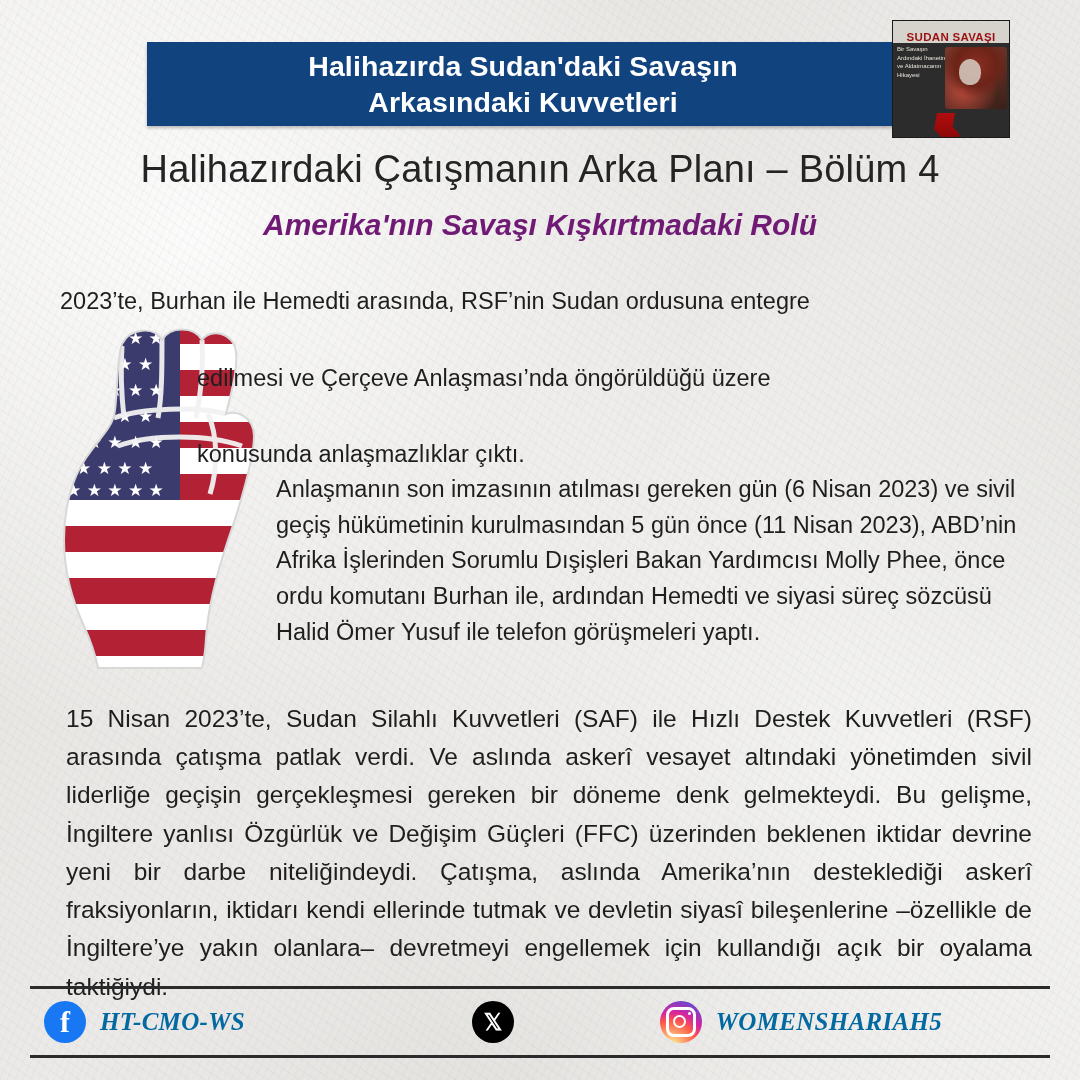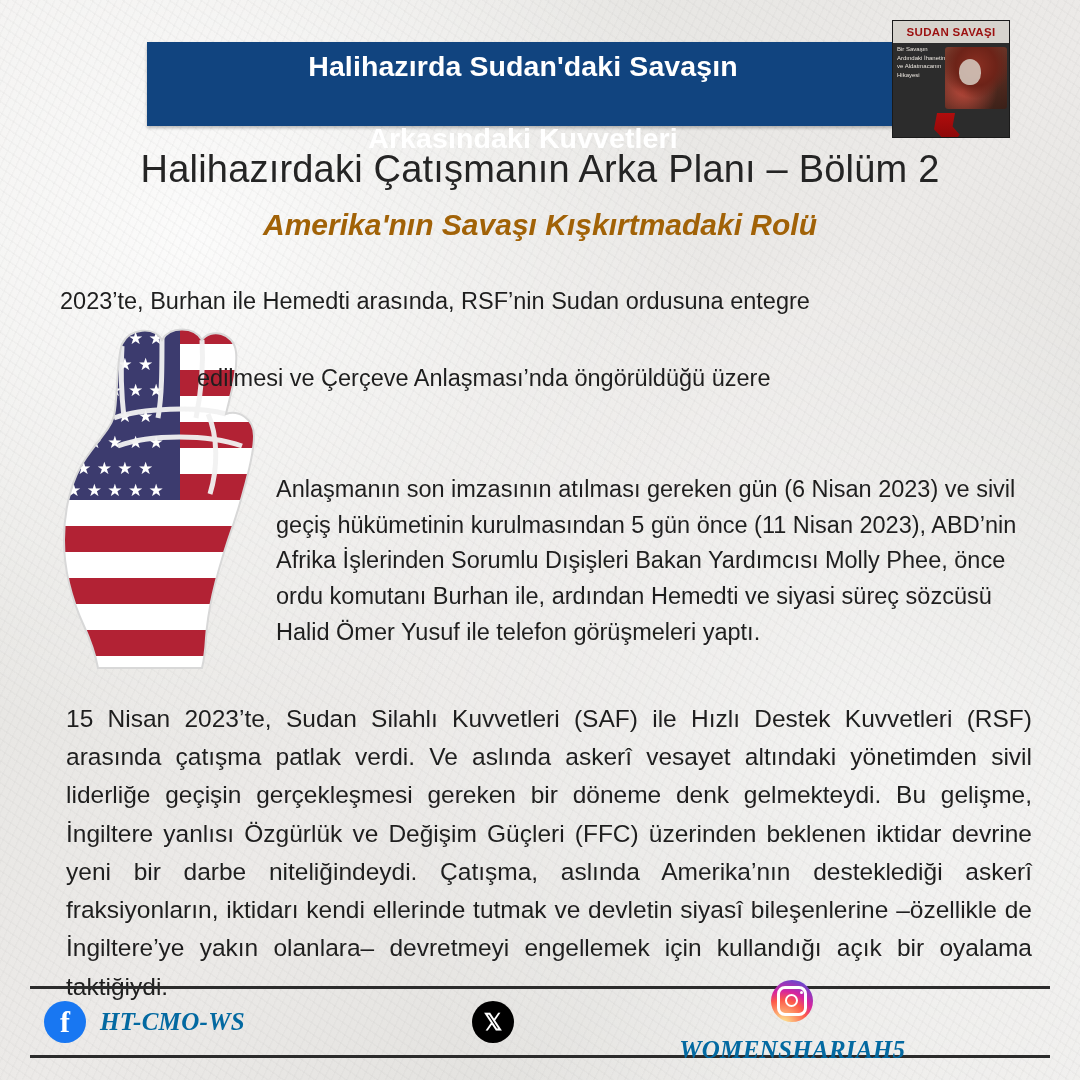--- a/index.html
+++ b/index.html
@@ -54,41 +54,40 @@
     justify-content: center;
     box-shadow: 0 2px 3px rgba(0,0,0,0.25);
   }
   .title-banner .line {
     color: #ffffff;
     font-size: 28.5px;
     font-weight: bold;
     line-height: 1.27;
     letter-spacing: 0.1px;
     text-align: center;
-    margin-top: 36px;
   }
 
   
   .logo-box {
     position: absolute;
     right: 70px;
     top: -22px;
     width: 116px;
     height: 116px;
     background: #2c2c2c;
     overflow: hidden;
     border: 1px solid #1a1a1a;
   }
   .logo-top {
     position: absolute;
     top: 0; left: 0; right: 0;
     height: 22px;
     background: #d6d3cd;
     display: flex;
-    align-items: center;
+    align-items: flex-end;
     justify-content: center;
   }
   .logo-top span {
     color: #9b1010;
     font-size: 11.5px;
     font-weight: bold;
     letter-spacing: 0.3px;
   }
   .logo-sub {
     position: absolute;
@@ -144,21 +143,21 @@
   }
   .sec-sub {
     position: absolute;
     top: 208px;
     left: 0;
     width: 1080px;
     text-align: center;
     font-size: 30px;
     font-style: italic;
     font-weight: bold;
-    color: #a16207;
+    color: #701a75;
   }
 
   
   .fist {
     position: absolute;
     left: 58px;
     top: 318px;
     width: 212px;
     height: 352px;
   }
@@ -206,21 +205,21 @@
     display: flex;
     align-items: center;
   }
   .social {
     display: flex;
     align-items: center;
     gap: 14px;
     flex: 1;
   }
   .social.mid { justify-content: center; }
-  .social.right { justify-content: center; padding-right: 108px; flex-direction: column; }
+  .social.right { justify-content: flex-end; padding-right: 108px; }
   .social.left { padding-left: 14px; }
   .social .handle {
     font-family: "Liberation Serif", serif;
     font-style: italic;
     font-weight: bold;
     font-size: 25px;
     color: #0369a1;
     letter-spacing: 0.3px;
   }
   .ico {
@@ -275,21 +274,21 @@
   <div class="logo-box">
     <div class="logo-top">
       <span>SUDAN SAVAŞI</span>
     </div>
     <div class="logo-sub">Bir Savaşın Ardındaki İhanetin ve Aldatmacanın Hikayesi</div>
     <div class="logo-art"></div>
     <div class="logo-blood"></div>
   </div>
 </div>
 
-<div class="sec-title">Halihazırdaki Çatışmanın Arka Planı – Bölüm 2</div>
+<div class="sec-title">Halihazırdaki Çatışmanın Arka Planı – Bölüm 4</div>
 <div class="sec-sub">Amerika'nın Savaşı Kışkırtmadaki Rolü</div>
 
 <div class="fist">
   <svg viewBox="0 0 212 352" width="212" height="352" xmlns="http://www.w3.org/2000/svg">
     <defs>
       <clipPath id="fistClip">
         <path d="M64,26 C72,10 96,8 104,22 C112,8 136,8 144,22 C152,10 176,14 178,34
                  C180,54 172,78 168,96 C180,92 196,100 196,118 C196,140 182,188 170,222
                  C160,252 150,286 148,320 C147,338 144,350 144,350 L40,350
                  C40,350 36,330 26,308 C14,282 6,252 6,222 C6,190 14,160 28,140
@@ -341,20 +340,21 @@
              C180,54 172,78 168,96 C180,92 196,100 196,118 C196,140 182,188 170,222
              C160,252 150,286 148,320 C147,338 144,350 144,350 L40,350
              C40,350 36,330 26,308 C14,282 6,252 6,222 C6,190 14,160 28,140
              C40,122 52,112 56,98 C60,80 58,44 64,26 Z" fill="none" stroke="#d8d8d8" stroke-width="2"></path>
   </svg>
 </div>
 
 <div class="para para1">
   <span class="ln">2023’te, Burhan ile Hemedti arasında, RSF’nin Sudan ordusuna entegre</span>
   <span class="ln ind">edilmesi ve Çerçeve Anlaşması’nda öngörüldüğü üzere</span>
+  <span class="ln ind">konusunda anlaşmazlıklar çıktı.</span>
 </div>
 
 <div class="para para2">Anlaşmanın son imzasının atılması gereken gün (6 Nisan 2023) ve sivil geçiş hükümetinin kurulmasından 5 gün önce (11 Nisan 2023), ABD’nin Afrika İşlerinden Sorumlu Dışişleri Bakan Yardımcısı Molly Phee, önce ordu komutanı Burhan ile, ardından Hemedti ve siyasi süreç sözcüsü Halid Ömer Yusuf ile telefon görüşmeleri yaptı.</div>
 
 <div class="para para3">15 Nisan 2023’te, Sudan Silahlı Kuvvetleri (SAF) ile Hızlı Destek Kuvvetleri (RSF) arasında çatışma patlak verdi.  Ve aslında askerî vesayet altındaki yönetimden sivil liderliğe geçişin gerçekleşmesi gereken bir döneme denk gelmekteydi. Bu gelişme, İngiltere yanlısı Özgürlük ve Değişim Güçleri (FFC) üzerinden beklenen iktidar devrine yeni bir darbe niteliğindeydi. Çatışma, aslında Amerika’nın desteklediği askerî fraksiyonların, iktidarı kendi ellerinde tutmak ve devletin siyasî bileşenlerine –özellikle de İngiltere’ye yakın olanlara– devretmeyi engellemek için kullandığı açık bir oyalama taktiğiydi.</div>
 
 <div class="footer">
   <div class="social left">
     <div class="ico ico-fb">f</div>
     <div class="handle">HT-CMO-WS</div>

